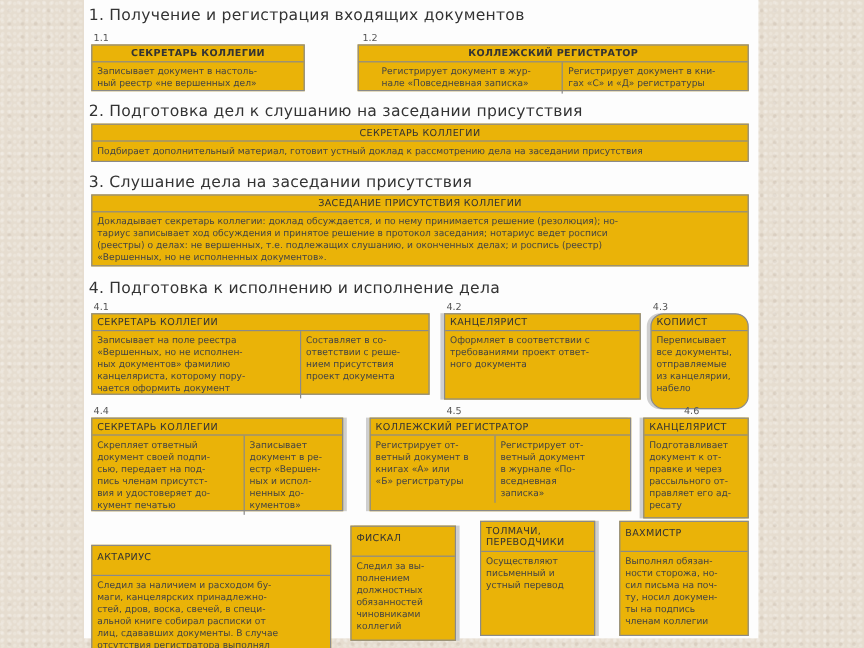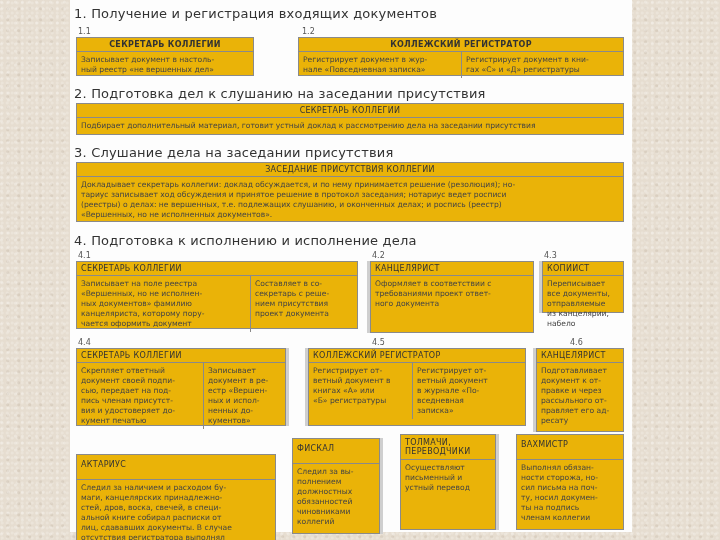--- a/index.html
+++ b/index.html
@@ -50,21 +50,21 @@
     <div class="bd">
       <div class="cell" style="width:100%;white-space:pre-line;">Записывает документ в настоль-
 ный реестр «не вершенных дел»</div>
     </div>
   </div>
 
   <div class="abs num" style="left:232px;top:27px;">1.2</div>
   <div class="box" style="left:228px;top:37px;width:326px;height:39px;">
     <div class="hd center">КОЛЛЕЖСКИЙ РЕГИСТРАТОР</div>
     <div class="bd">
-      <div class="cell" style="width:50%;white-space:pre-line;">Регистрирует документ в жур-
+      <div class="cell" style="width:50%;white-space:pre-line;margin-left:15px;">Регистрирует документ в жур-
 нале «Повседневная записка»</div>
       <div class="cell" style="width:50%;white-space:pre-line;">Регистрирует документ в кни-
 гах «С» и «Д» регистратуры</div>
     </div>
   </div>
 
   <div class="abs sec-title" style="left:4px;top:86px;">2. Подготовка дел к слушанию на заседании присутствия</div>
   <div class="box" style="left:6px;top:103px;width:548px;height:32px;">
     <div class="hd centerplain">СЕКРЕТАРЬ КОЛЛЕГИИ</div>
     <div class="bd">
@@ -88,38 +88,38 @@
   <div class="abs num" style="left:8px;top:251px;">4.1</div>
   <div class="box" style="left:6px;top:261px;width:282px;height:68px;">
     <div class="hd">СЕКРЕТАРЬ КОЛЛЕГИИ</div>
     <div class="bd">
       <div class="cell" style="width:173px;white-space:pre-line;">Записывает на поле реестра
 «Вершенных, но не исполнен-
 ных документов» фамилию
 канцеляриста, которому пору-
 чается оформить документ</div>
       <div class="cell" style="flex:1;white-space:pre-line;">Составляет в со-
-секретарь с реше-
+ответствии с реше-
 нием присутствия
 проект документа</div>
     </div>
   </div>
 
   <div class="abs num" style="left:302px;top:251px;">4.2</div>
   <div class="box shadowleft" style="left:300px;top:261px;width:164px;height:72px;">
     <div class="hd">КАНЦЕЛЯРИСТ</div>
     <div class="bd">
       <div class="cell" style="width:100%;white-space:pre-line;">Оформляет в соответствии с
 требованиями проект ответ-
 ного документа</div>
     </div>
   </div>
 
   <div class="abs num" style="left:474px;top:251px;">4.3</div>
-  <div class="box shadowleft" style="left:472px;top:261px;width:82px;height:52px;">
+  <div class="box shadowleft" style="left:472px;top:261px;width:82px;height:80px;border-radius:11px;">
     <div class="hd">КОПИИСТ</div>
     <div class="bd">
       <div class="cell" style="width:100%;white-space:pre-line;">Переписывает
 все документы,
 отправляемые
 из канцелярии,
 набело</div>
     </div>
   </div>
 

